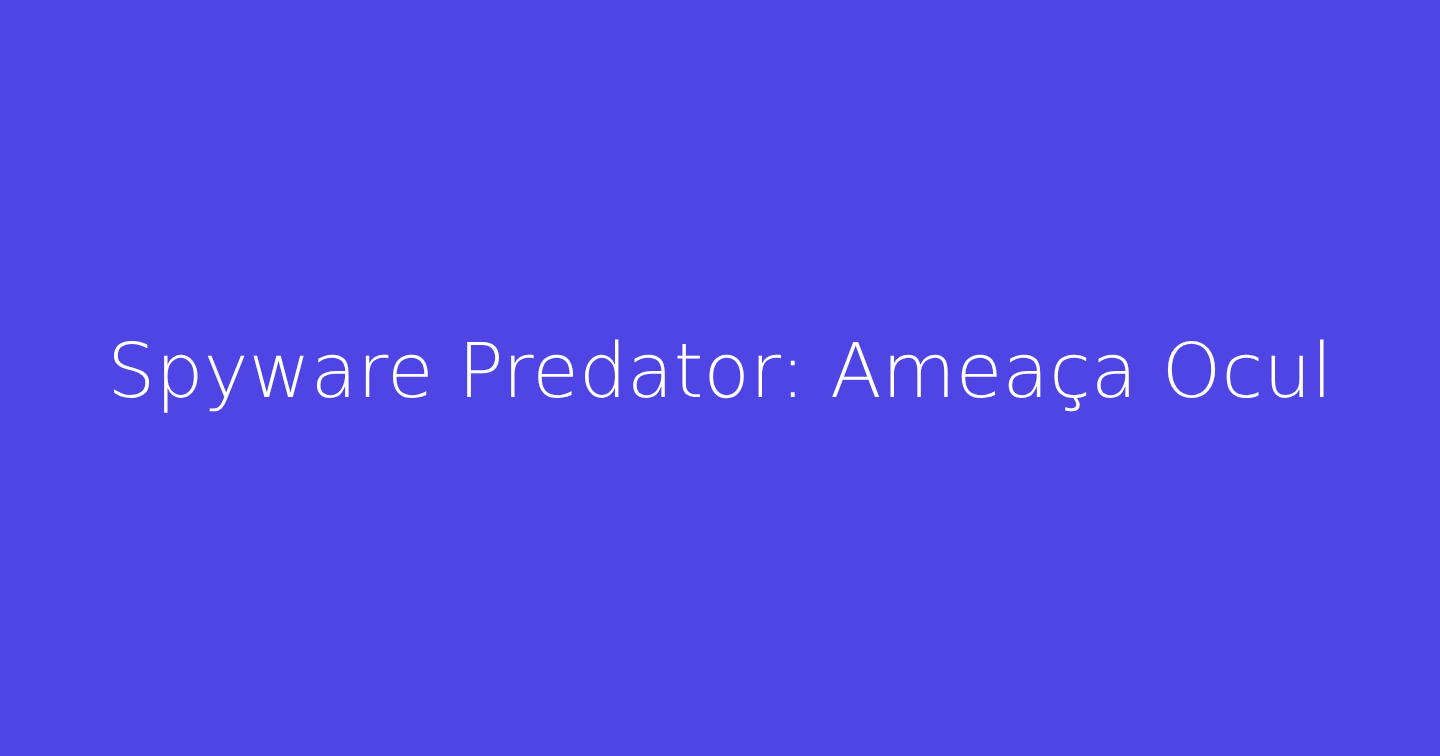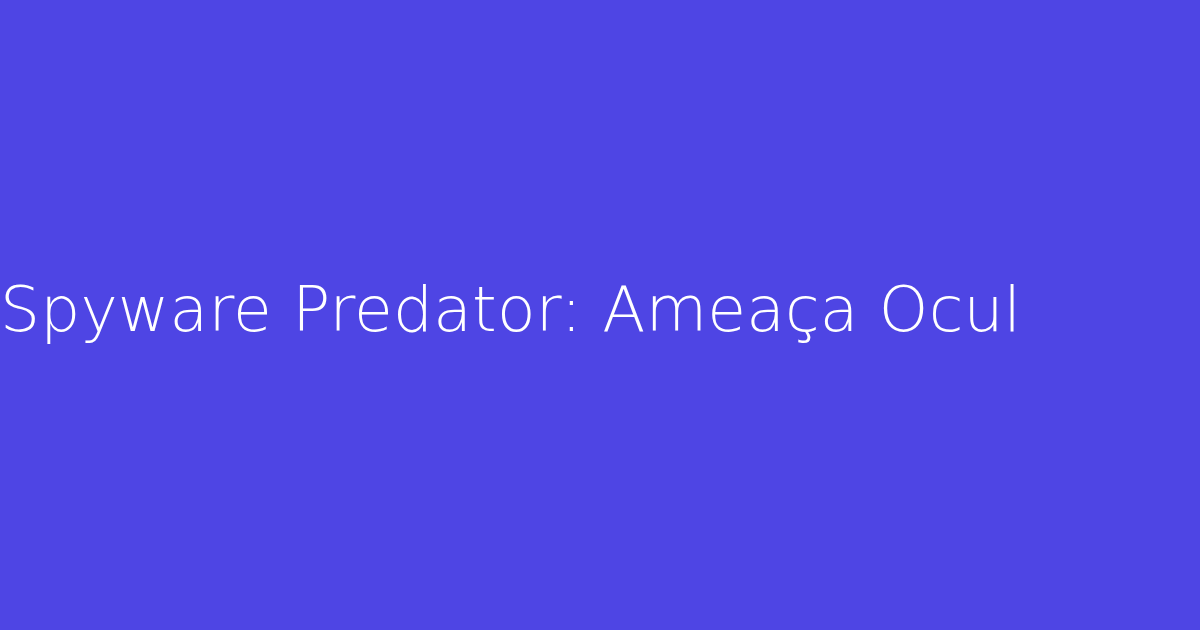--- a/index.html
+++ b/index.html
@@ -30,20 +30,21 @@
 
   
   .headline-band {
     position: absolute;
     left: 0;
     right: 0;
     top: 0;
     bottom: 0;
     display: flex;
     align-items: center;
+    justify-content: center;
     padding-bottom: 10px;
     box-sizing: border-box;
     overflow: hidden;
   }
 
   .headline {
     display: block;
     white-space: nowrap;
     overflow: hidden;
     max-width: 1200px;

